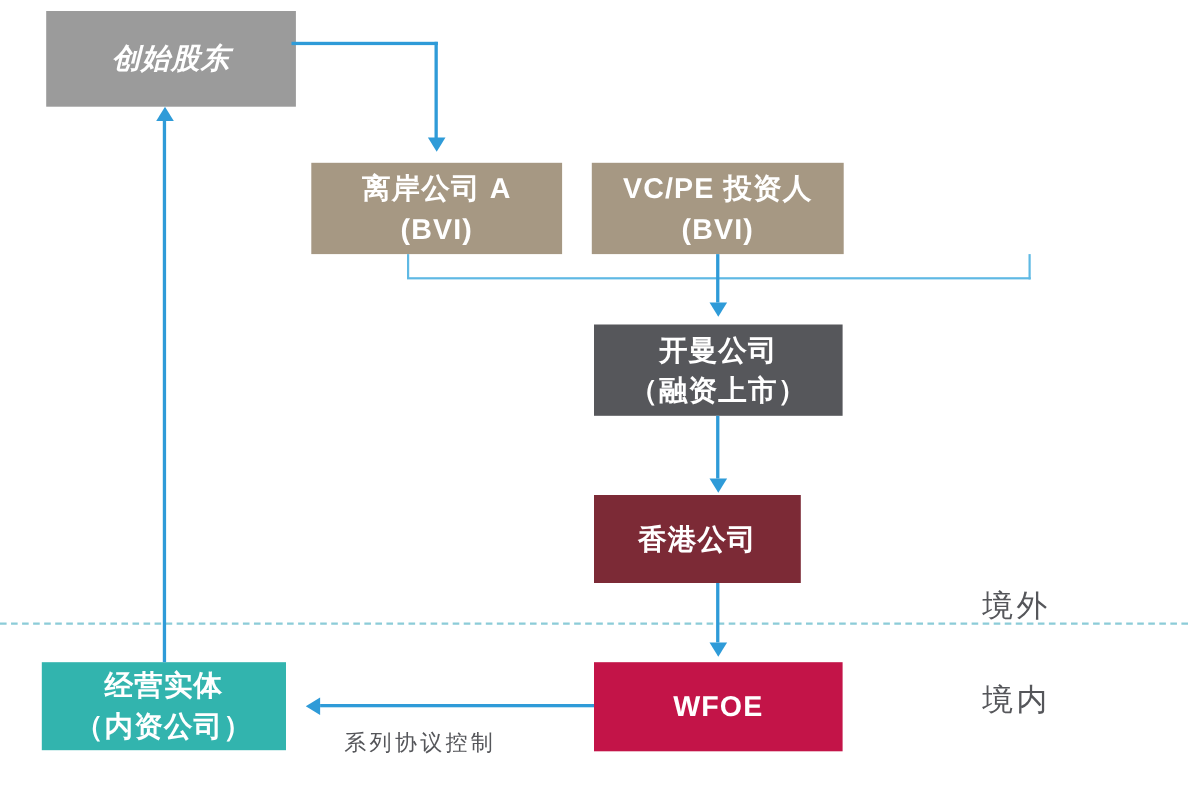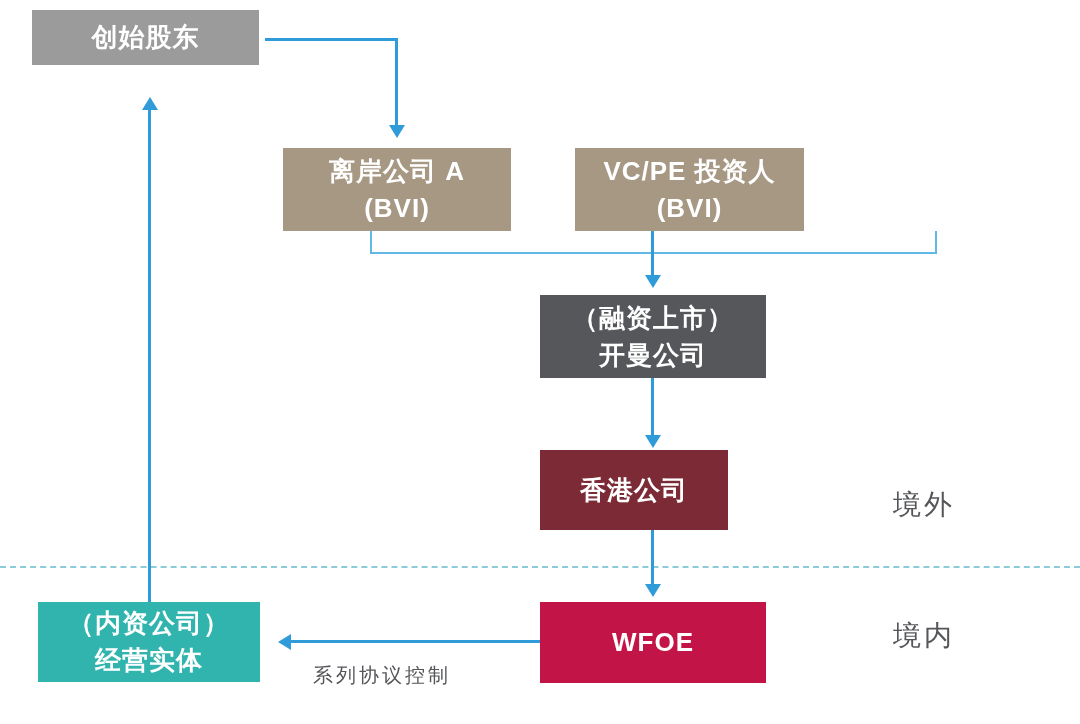--- a/index.html
+++ b/index.html
@@ -32,77 +32,77 @@
   .bg-dark{background:var(--c-dark);}
   .bg-maroon{background:var(--c-maroon);}
   .bg-crimson{background:var(--c-crimson);}
   .bg-teal{background:var(--c-teal);}
 </style>
 </head>
 <body>
 
 <div class="canvas">
 
-  <div class="node bg-gray" style="left:32px;top:10px;width:227px;height:55px;">
+  <div class="node bg-gray" style="left:42px;top:10px;width:227px;height:87px;font-style:italic;">
     <span>创始股东</span>
   </div>
 
   <div class="line" style="left:265px;top:38px;width:133px;height:3px;"></div>
   <div class="line" style="left:395px;top:38px;width:3px;height:88px;"></div>
   <div class="ah ah-down" style="left:389px;top:125px;"></div>
 
   <div class="node bg-tan" style="left:283px;top:148px;width:228px;height:83px;text-align:right;">
     <span>离岸公司 A</span>
     <span>(BVI)</span>
   </div>
 
-  <div class="node bg-tan" style="left:538px;top:148px;width:229px;height:83px;margin-left:37px;">
+  <div class="node bg-tan" style="left:538px;top:148px;width:229px;height:83px;">
     <span>VC/PE 投资人</span>
     <span>(BVI)</span>
   </div>
 
 
   <div class="thin" style="left:370px;top:231px;width:2px;height:22px;"></div>
   <div class="thin" style="left:370px;top:252px;width:567px;height:2px;"></div>
   <div class="thin" style="left:935px;top:231px;width:2px;height:23px;"></div>
 
   <div class="line" style="left:651px;top:231px;width:3px;height:44px;"></div>
   <div class="ah ah-down" style="left:645px;top:275px;"></div>
 
   <div class="node bg-dark" style="left:540px;top:295px;width:226px;height:83px;">
+    <span>开曼公司</span>
     <span>（融资上市）</span>
-    <span>开曼公司</span>
   </div>
 
   <div class="line" style="left:651px;top:378px;width:3px;height:57px;"></div>
   <div class="ah ah-down" style="left:645px;top:435px;"></div>
 
   <div class="node bg-maroon" style="left:540px;top:450px;width:188px;height:80px;">
     <span>香港公司</span>
   </div>
 
-  <div class="region-label" style="left:893px;top:486px;">境外</div>
+  <div class="region-label" style="left:893px;top:532px;">境外</div>
 
   <div class="divider"></div>
 
   <div class="region-label" style="left:893px;top:601px;margin-top:16px;">境内</div>
 
   <div class="line" style="left:651px;top:530px;width:3px;height:54px;"></div>
   <div class="ah ah-down" style="left:645px;top:584px;"></div>
 
   <div class="node bg-crimson" style="left:540px;top:602px;width:226px;height:81px;">
     <span>WFOE</span>
   </div>
 
   <div class="ah ah-left" style="left:278px;top:634px;"></div>
   <div class="line" style="left:291px;top:640px;width:249px;height:3px;"></div>
 
   <div class="control-label" style="left:313px;top:662px;">系列协议控制</div>
 
   <div class="node bg-teal" style="left:38px;top:602px;width:222px;height:80px;">
+    <span>经营实体</span>
     <span>（内资公司）</span>
-    <span>经营实体</span>
   </div>
 
   <div class="ah ah-up" style="left:142px;top:97px;"></div>
   <div class="line" style="left:148px;top:110px;width:3px;height:492px;"></div>
 
 </div>
 
 </body></html>

